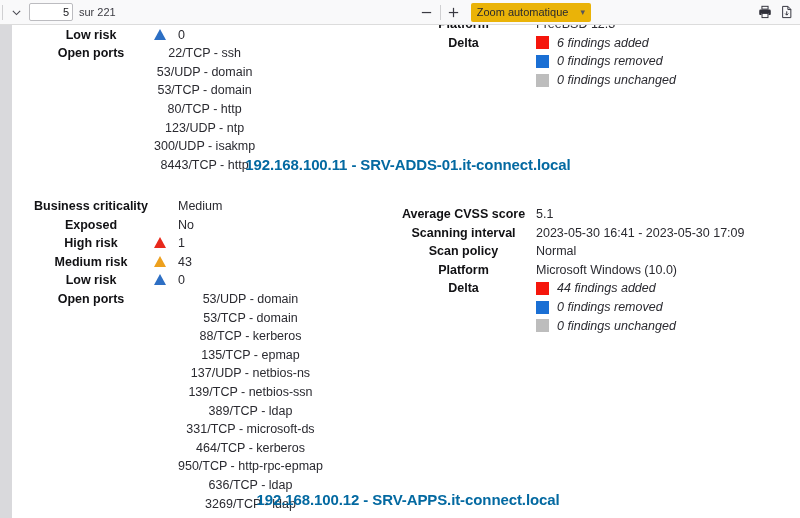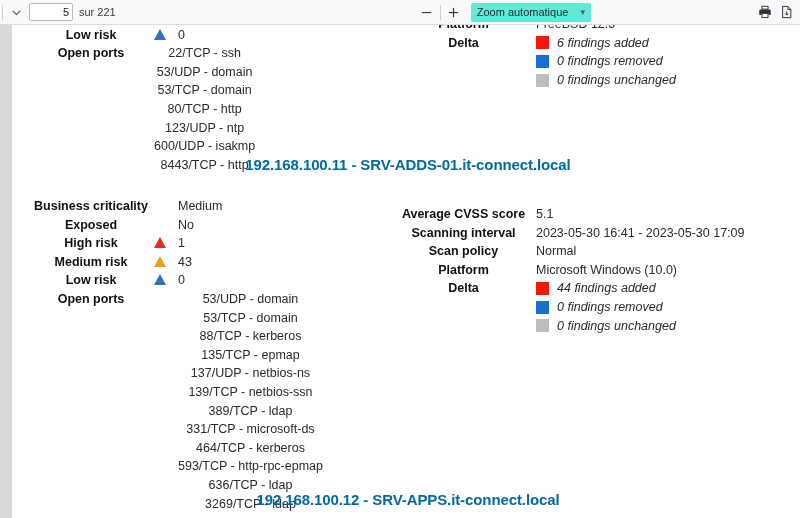--- a/index.html
+++ b/index.html
@@ -35,21 +35,21 @@
     font-family: "Liberation Sans", sans-serif;
     font-size: 11px; text-align: right;
     padding: 0 3px; margin-left: 2px;
     line-height: 16px;
   }
   #pagecount { margin-left: 6px; font-size: 11px; color: #3b3b42; }
   #tb-spacer-left { flex: 0 0 300px; }
   #zoom-group { display: flex; align-items: center; }
   #zoom-select {
     height: 19px; min-width: 110px;
-    background: #5eead4; border: none; border-radius: 2px;
+    background: #eab308; border: none; border-radius: 2px;
     display: flex; align-items: center;
     padding: 0 6px; margin-left: 6px;
     font-size: 11px; color: #2a2a2e;
   }
   #zoom-select .caret { margin-left: auto; padding-left: 12px; font-size: 9px; color: #55555c; }
   #tb-spacer-right { flex: 1 1 auto; }
   .tb-right { display: flex; align-items: center; padding-right: 2px; }
 
   
   #viewer {
@@ -182,21 +182,21 @@
             <span class="val">0</span>
           </div>
           <div class="row">
             <span class="lbl">Open ports</span>
             <span class="ports">
               <span class="val">22/TCP - ssh</span>
               <span class="val">53/UDP - domain</span>
               <span class="val">53/TCP - domain</span>
               <span class="val">80/TCP - http</span>
               <span class="val">123/UDP - ntp</span>
-              <span class="val">600/UDP - isakmp</span>
+              <span class="val">300/UDP - isakmp</span>
               <span class="val">8443/TCP - http</span>
             </span>
           </div>
         </div>
         <div class="col-right">
           <div class="row">
             <span class="lbl">Platform</span>
             <span class="val">FreeBSD 12.3</span>
           </div>
           <div class="row delta-row">
@@ -262,21 +262,21 @@
             <span class="ports">
               <span class="val">53/UDP - domain</span>
               <span class="val">53/TCP - domain</span>
               <span class="val">88/TCP - kerberos</span>
               <span class="val">135/TCP - epmap</span>
               <span class="val">137/UDP - netbios-ns</span>
               <span class="val">139/TCP - netbios-ssn</span>
               <span class="val">389/TCP - ldap</span>
               <span class="val">331/TCP - microsoft-ds</span>
               <span class="val">464/TCP - kerberos</span>
-              <span class="val">593/TCP - http-rpc-epmap</span>
+              <span class="val">950/TCP - http-rpc-epmap</span>
               <span class="val">636/TCP - ldap</span>
               <span class="val">3269/TCP - ldap</span>
 
             </span>
           </div>
         </div>
 
         <div class="col-right">
           <div class="row">
             <span class="lbl">Average CVSS score</span>

